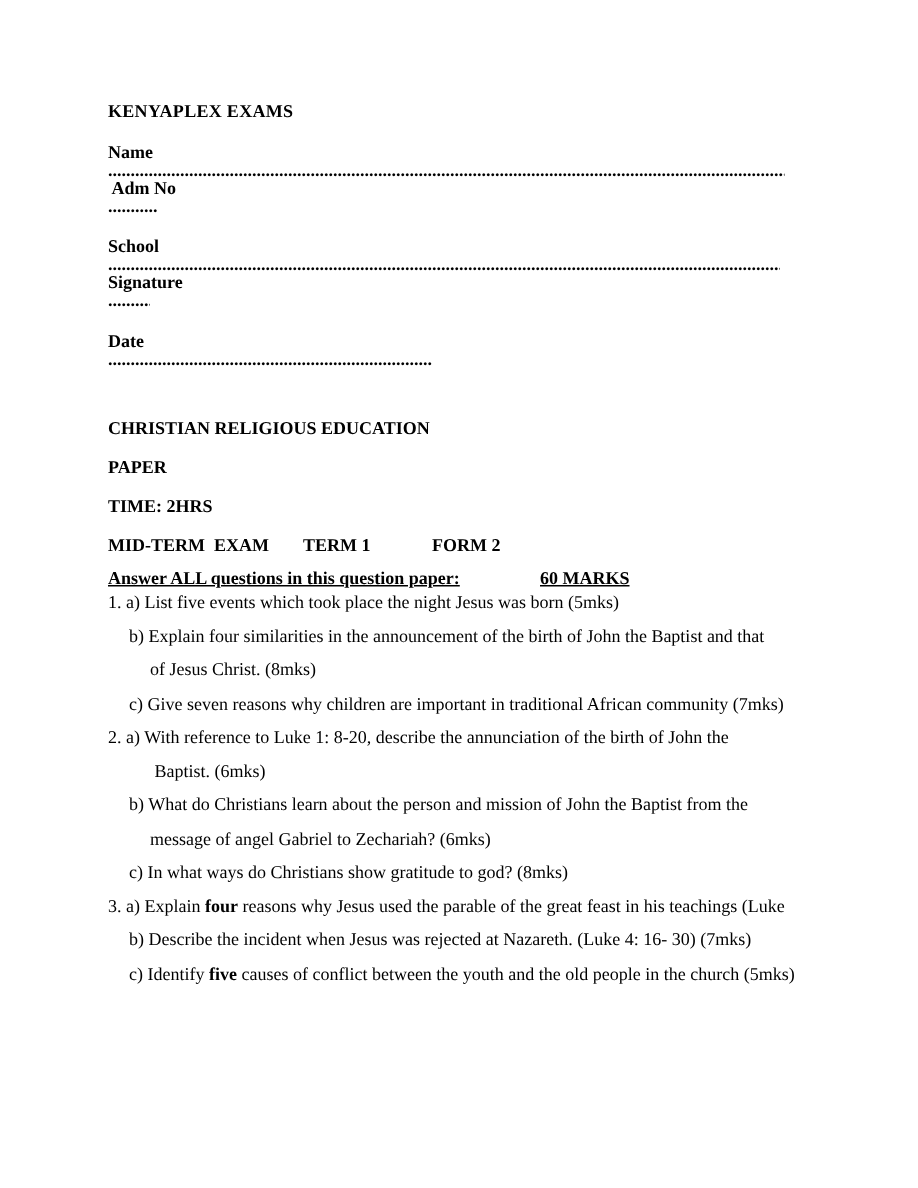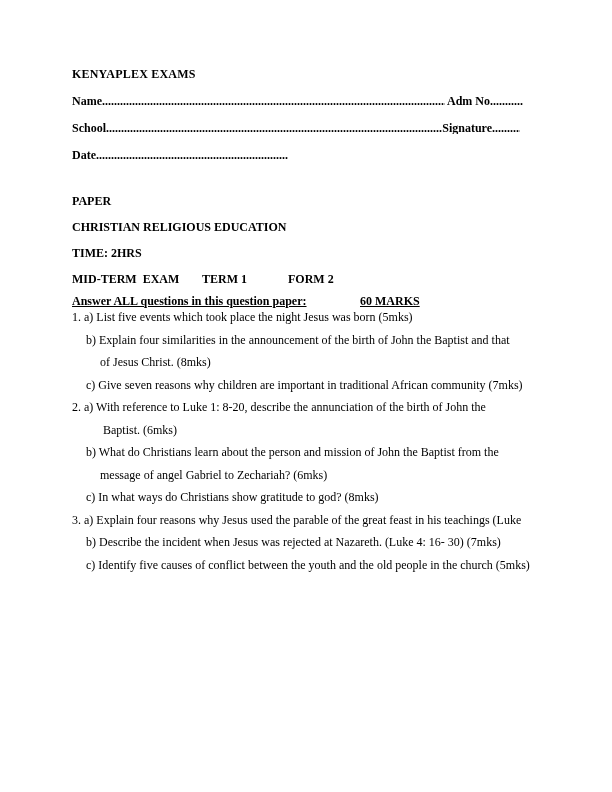--- a/index.html
+++ b/index.html
@@ -9,32 +9,32 @@
     color: #000;
     overflow: hidden;
   }
   .page {
     box-sizing: border-box;
     width: 612px; height: 792px;
     padding: 68px 72px 0 72px;
     font-size: 12px;
   }
   .line { line-height: 12px; white-space: nowrap; }
-  .bold { font-weight: normal; }
+  .bold { font-weight: bold; }
 
   
   .doc-title { font-weight: bold; margin-bottom: 15px; letter-spacing: .2px; }
 
   
   .field-line {
     display: flex; align-items: baseline;
     font-weight: bold;
     line-height: 12px;
     margin-bottom: 15px;
-    overflow: hidden; white-space: nowrap;
+    overflow: hidden; white-space: nowrap; flex-direction: column;
   }
   .field-line .lbl { flex: 0 0 auto; white-space: pre; }
   .dotfill { flex: 1 1 auto; min-width: 0; overflow: hidden; white-space: nowrap; }
   .dottrail { flex: 0 0 auto; overflow: hidden; white-space: nowrap; }
   .w-name   { width: 451px; }
   .w-school { width: 448px; text-align: center; }
   .w-date   { width: 216px; }
   .t-name   { width: 33px; }
   .t-school { width: 28px; }
 
@@ -85,22 +85,22 @@
       <span class="dottrail t-school">........................................................................................................................................................................................</span>
   </div>
 
   <div class="field-line w-date">
     <span class="lbl">Date</span>
       <span class="dotfill">........................................................................................................................................................................................</span>
   </div>
 
   <div class="gap-big"></div>
 
+  <div class="meta-line">CHRISTIAN RELIGIOUS EDUCATION</div>
   <div class="meta-line">PAPER</div>
-  <div class="meta-line">CHRISTIAN RELIGIOUS EDUCATION</div>
   <div class="meta-line">TIME: 2HRS</div>
 
   <div class="meta-line exam-row">
     <span class="exam-type">MID-TERM  EXAM</span><span class="exam-term">TERM 1</span><span>FORM 2</span>
   </div>
 
   <div class="answer-line">
     <span class="ul">Answer ALL questions in this question paper:</span>
     <span class="ul marks">60 MARKS</span>
   </div>

